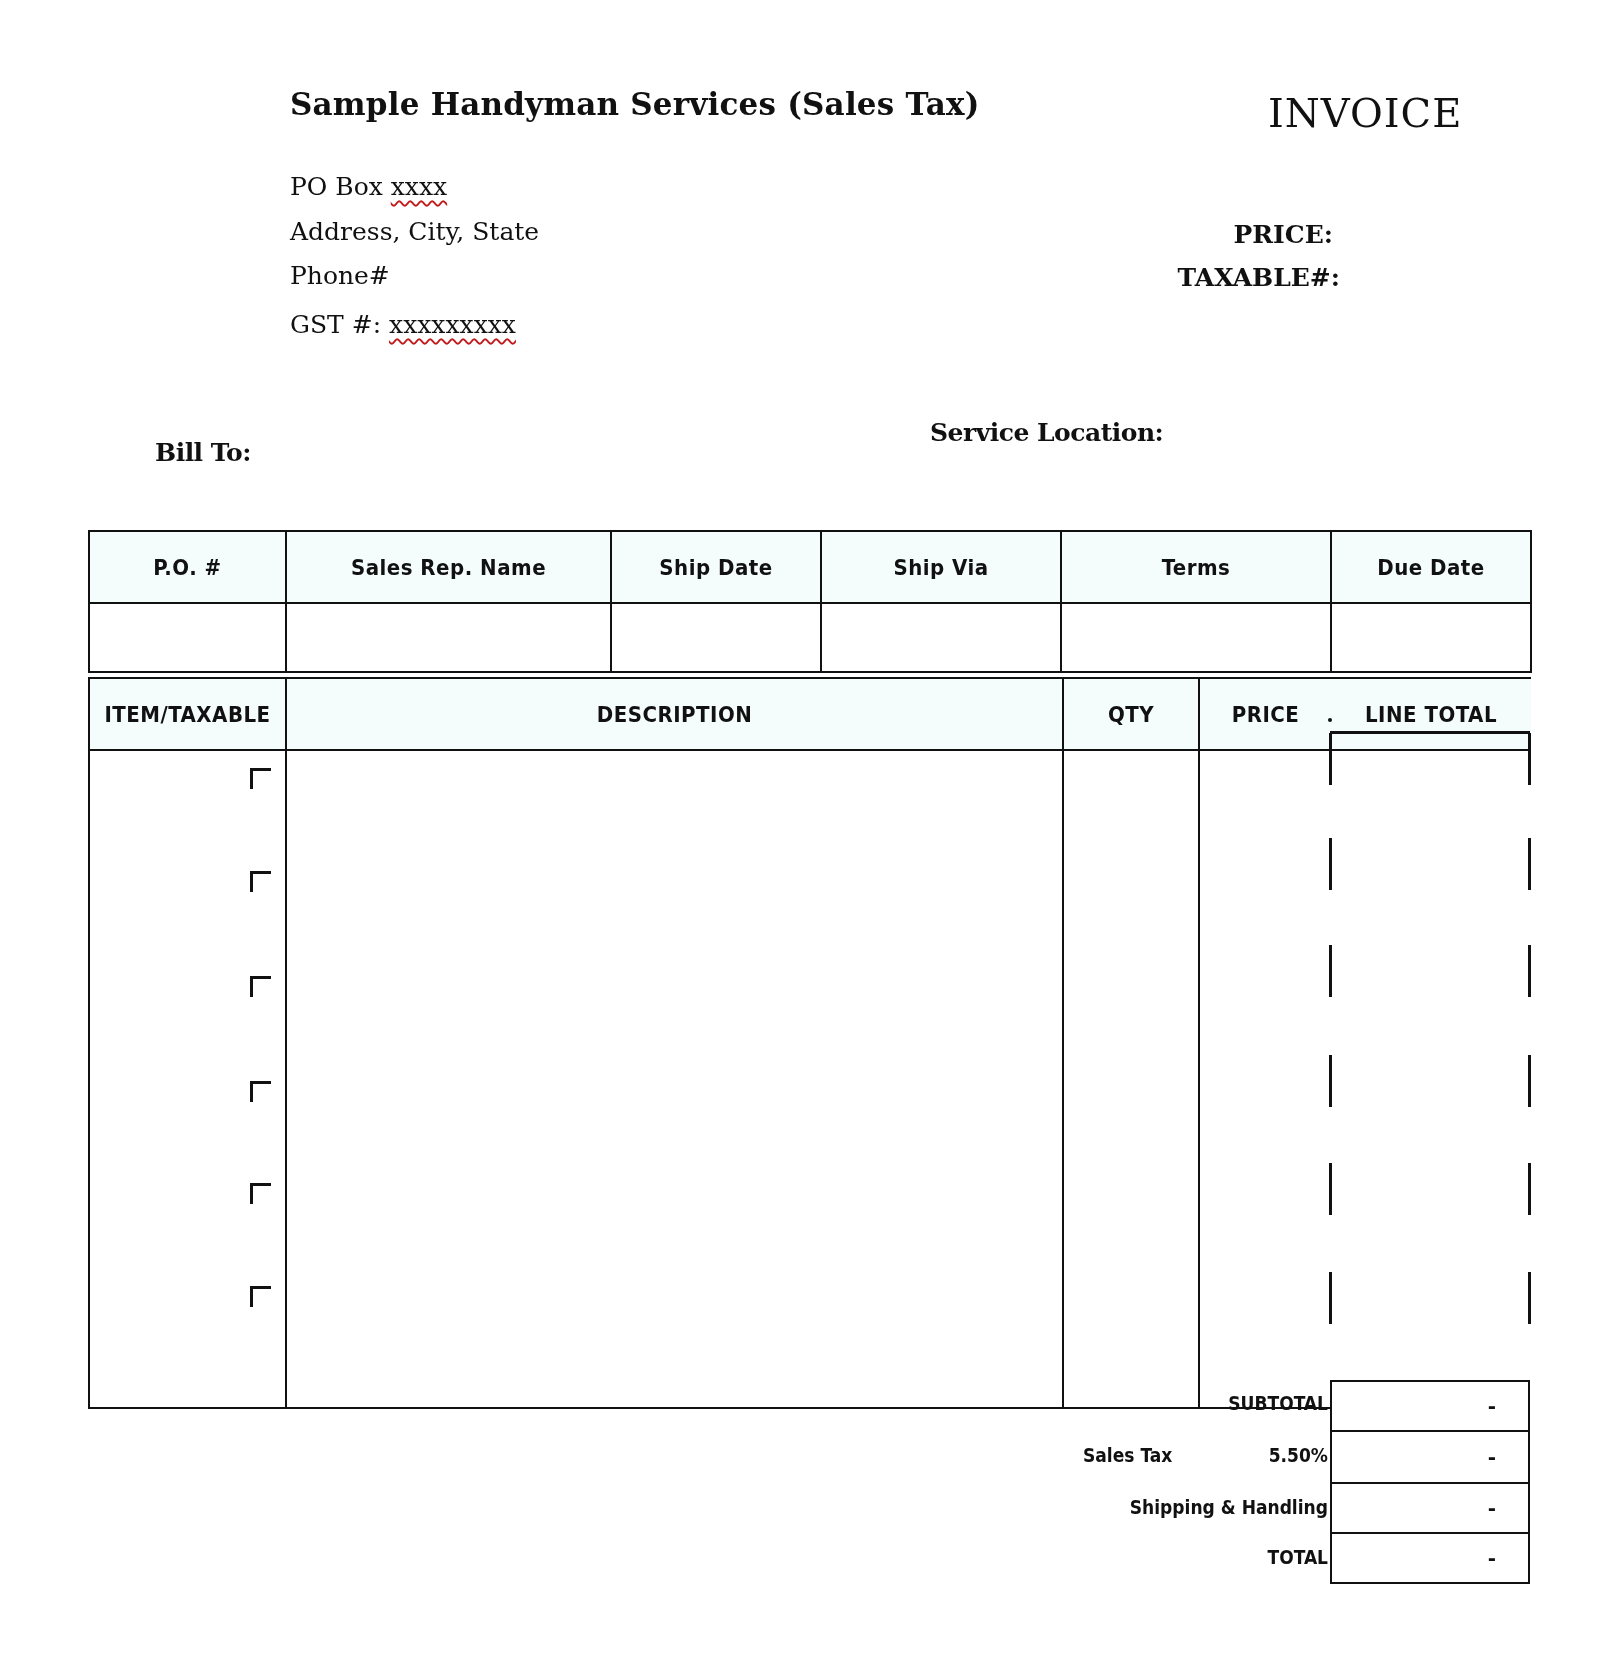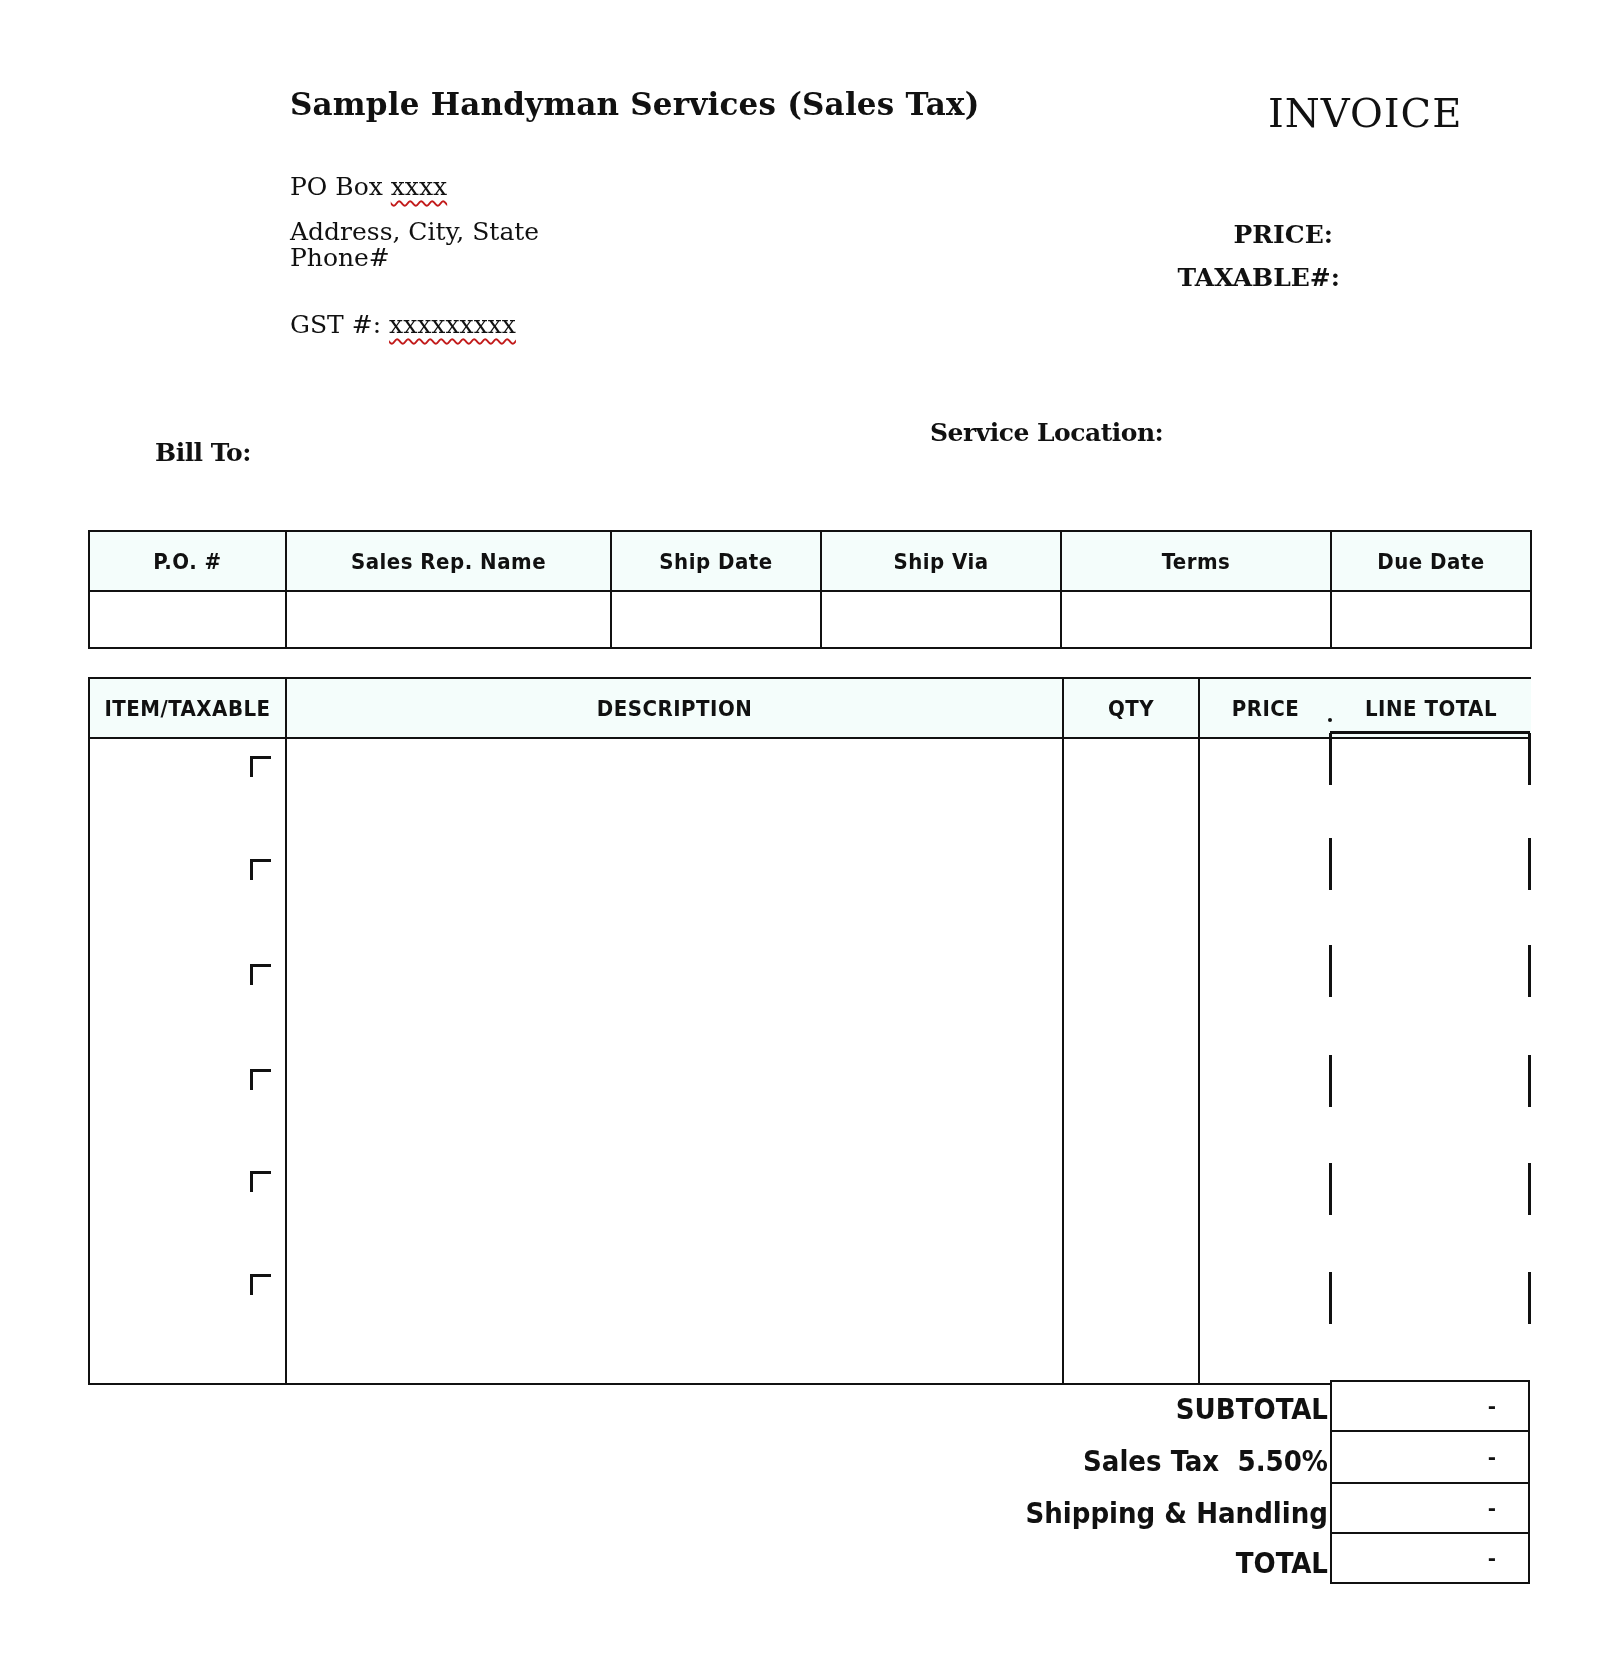--- a/index.html
+++ b/index.html
@@ -6,54 +6,54 @@
   body { width:1612px; height:1675px; position:relative; overflow:hidden; color:#111; font-family:"DejaVu Serif", serif; }
   .abs { position:absolute; }
   .company { left:290px; top:86px; font-size:31px; font-weight:bold; letter-spacing:0.2px; white-space:nowrap; }
   .doc-title { left:1268px; top:90px; font-size:40px; letter-spacing:1px; white-space:nowrap; }
   .addr { left:290px; font-size:25px; white-space:nowrap; }
   .squiggle { text-decoration: underline wavy #c21a1a; text-decoration-thickness:1.5px; text-underline-offset:5px; }
   .meta-label { font-size:25px; font-weight:bold; white-space:nowrap; text-align:right; width:260px; }
   .section-label { font-size:25px; font-weight:bold; white-space:nowrap; letter-spacing:-0.5px; }
 
   table.grid { position:absolute; border-collapse:collapse; table-layout:fixed; font-family:"DejaVu Sans Condensed","DejaVu Sans", sans-serif; }
-  table.grid th, table.grid td { border:2.5px solid #111; padding:2px; }
+  table.grid th, table.grid td { border:2.5px solid #111; padding:8px; }
   table.grid th { background:#f4fdfb; font-weight:bold; font-size:22px; text-align:center; letter-spacing:0.5px; }
   .t1 { left:88px; top:530px; width:1442px; }
   .t1 th { height:54px; }
   .t1 td { height:51px; }
 
   .t2wrap { position:absolute; left:88px; top:677px; width:1442px; height:703px; }
   .t2 { left:0; top:0; width:1442px; }
   .t2 th { height:54px; }
   .t2 th.last { border-right:none; }
   .t2 td.body { height:640px; vertical-align:top; position:relative; }
   .t2 td.pricecol { border-right:none; }
   .t2 td.linecol { border:none; border-bottom:none; }
 
   .chk { position:absolute; left:160px; width:18px; height:18px; border-top:3px solid #111; border-left:3px solid #111; }
 
   .dash { position:absolute; width:3px; background:#111; }
 
-  .totals-label { position:absolute; font-family:"DejaVu Sans Condensed","DejaVu Sans", sans-serif; font-weight:bold; font-size:29px; white-space:nowrap; text-align:center; }
+  .totals-label { position:absolute; font-family:"DejaVu Sans Condensed","DejaVu Sans", sans-serif; font-weight:bold; font-size:19px; white-space:nowrap; text-align:center; }
   .tot-box { position:absolute; left:1330px; width:200px; border:2.5px solid #111; box-sizing:border-box; background:#fff; }
   .tot-box .val { position:absolute; right:32px; top:50%; transform:translateY(-50%); font-family:"DejaVu Sans", sans-serif; font-size:20px; font-weight:bold; }
 </style>
 </head>
 <body>
 
 <div class="abs company">Sample Handyman Services (Sales Tax)</div>
 <div class="abs doc-title">INVOICE</div>
 
 <div class="abs addr" style="top:172px;">
   <span>PO Box</span>
   <span class="squiggle">xxxx</span>
 </div>
 <div class="abs addr" style="top:217px;">Address, City, State</div>
-<div class="abs addr" style="top:243px;">Phone#</div>
+<div class="abs addr" style="top:261px;">Phone#</div>
 <div class="abs addr" style="top:310px;">
   <span>GST #:</span>
   <span class="squiggle">xxxxxxxxx</span>
 </div>
 
 <div class="abs meta-label" style="left:1073px; top:220px;">PRICE:</div>
 <div class="abs meta-label" style="left:1080px; top:263px;">TAXABLE#:</div>
 
 <div class="abs section-label" style="left:155px; top:438px;">Bill To:</div>
 <div class="abs section-label" style="left:930px; top:418px;">Service Location:</div>

